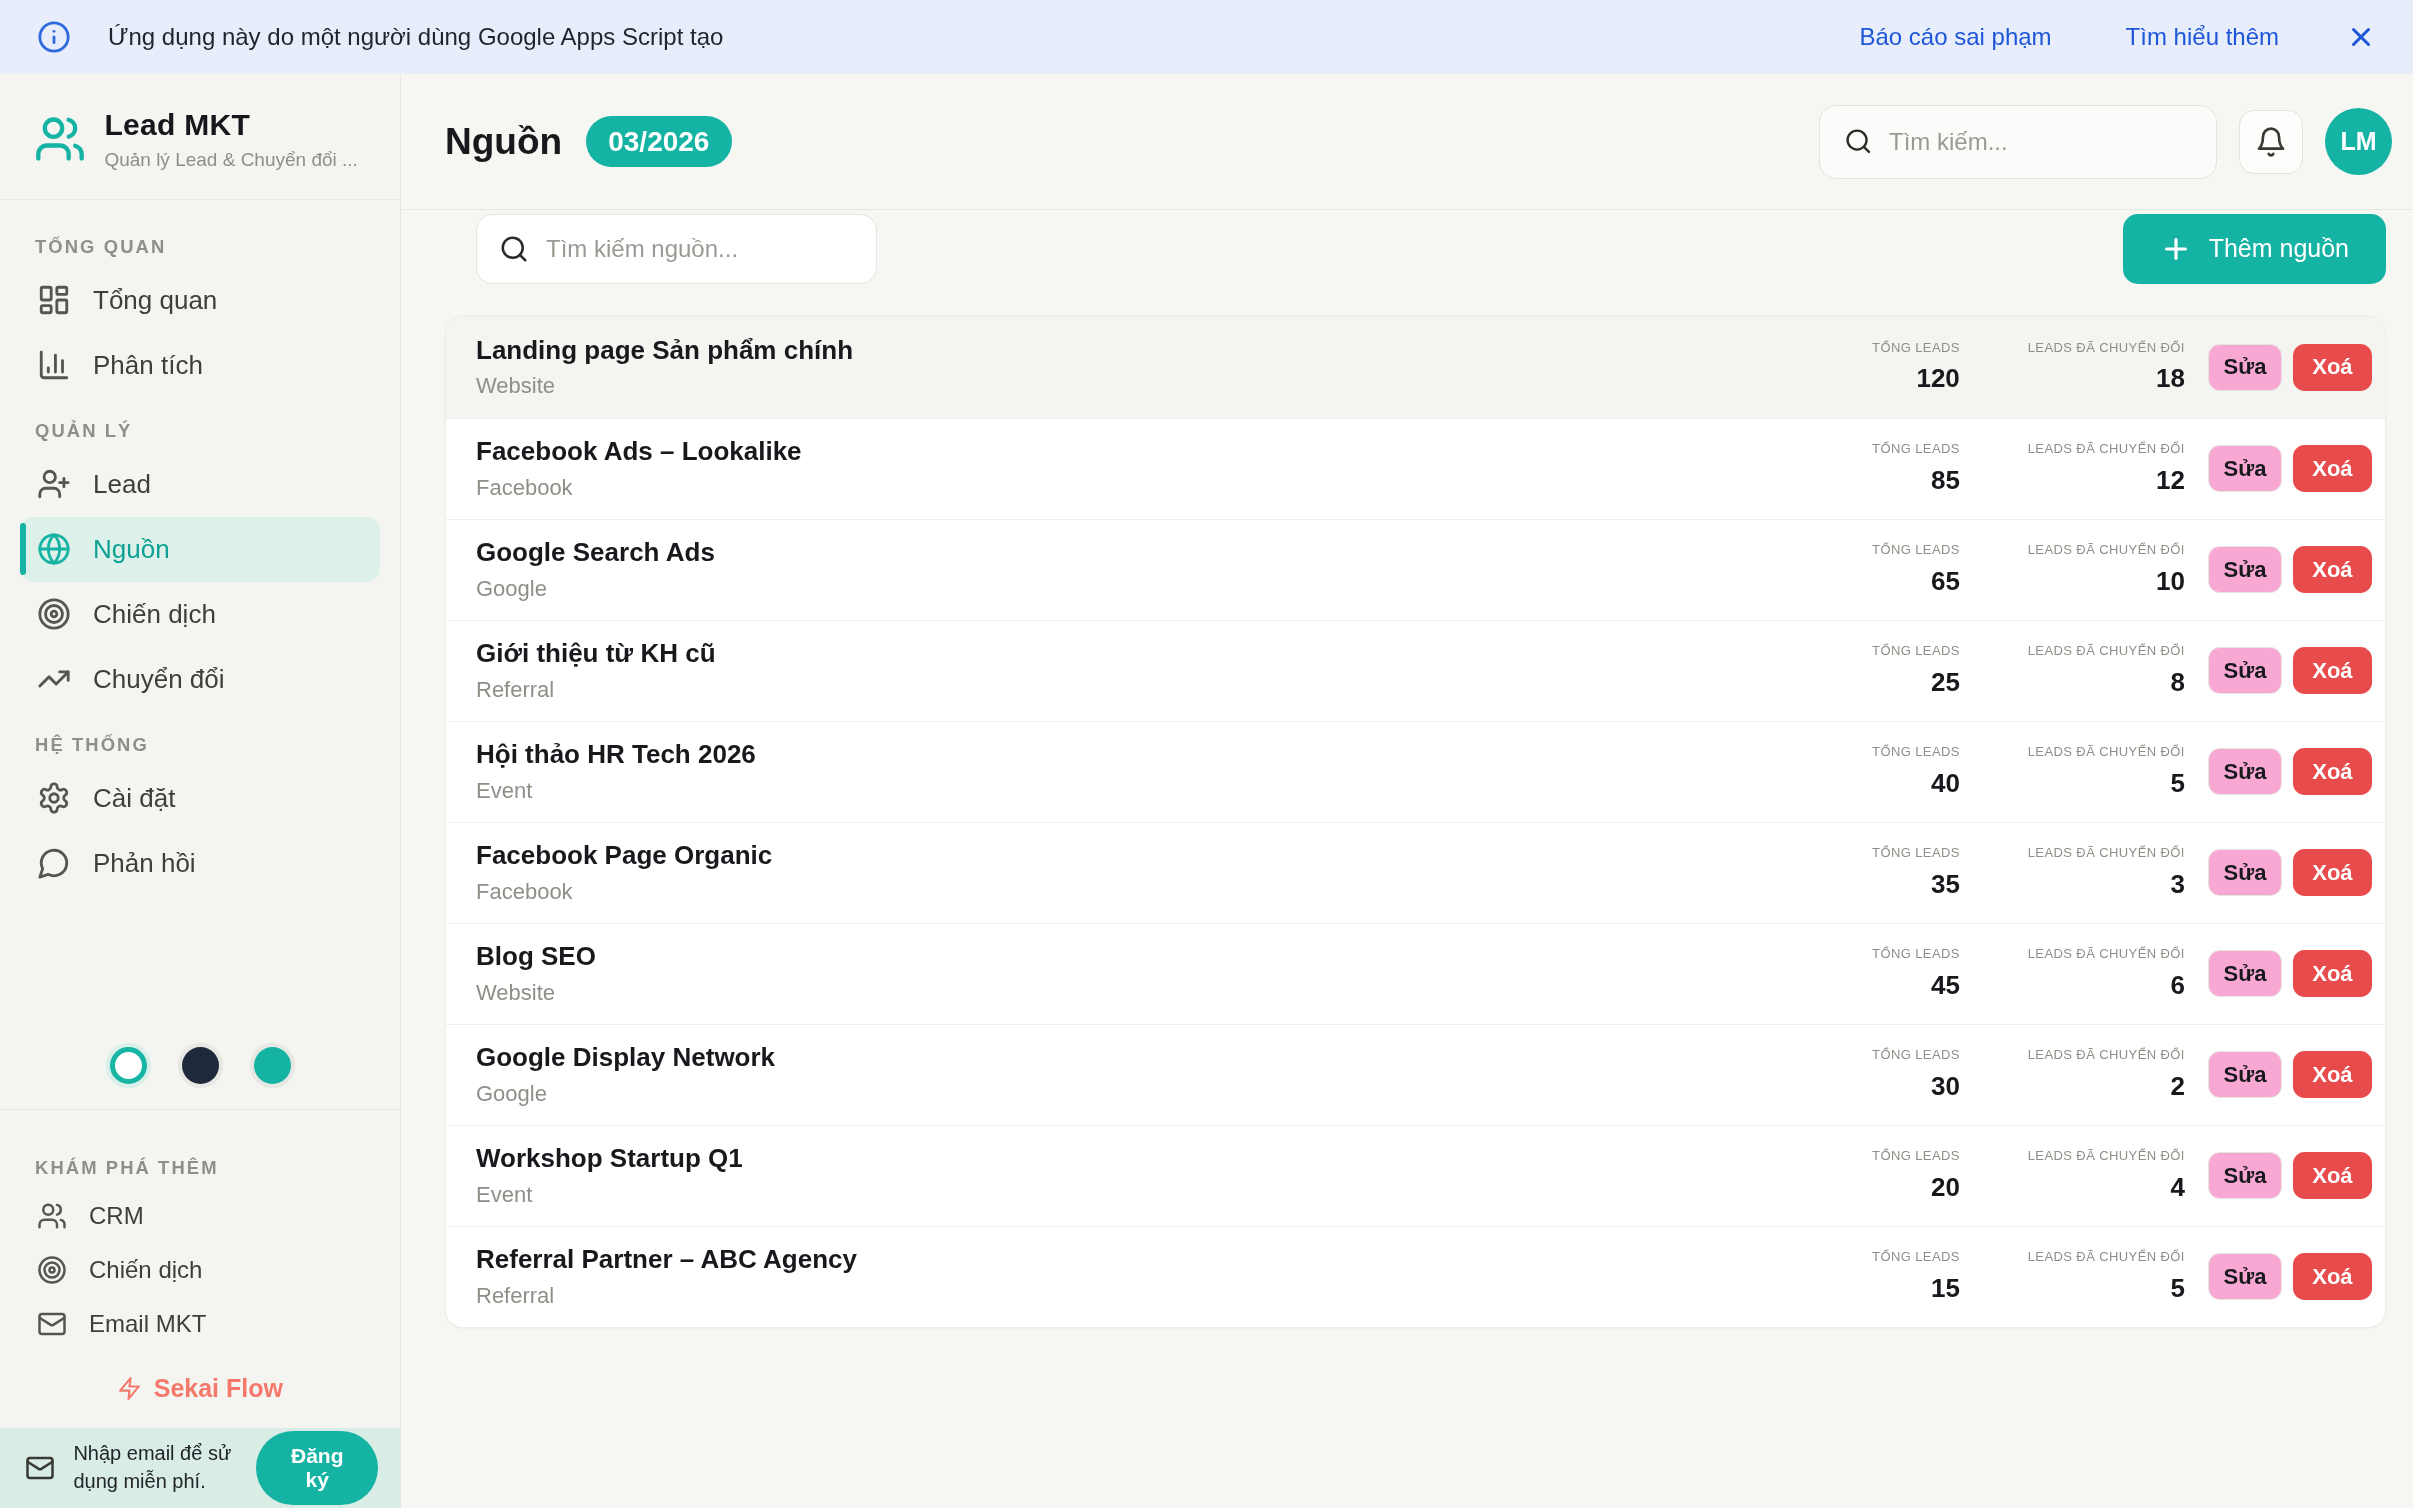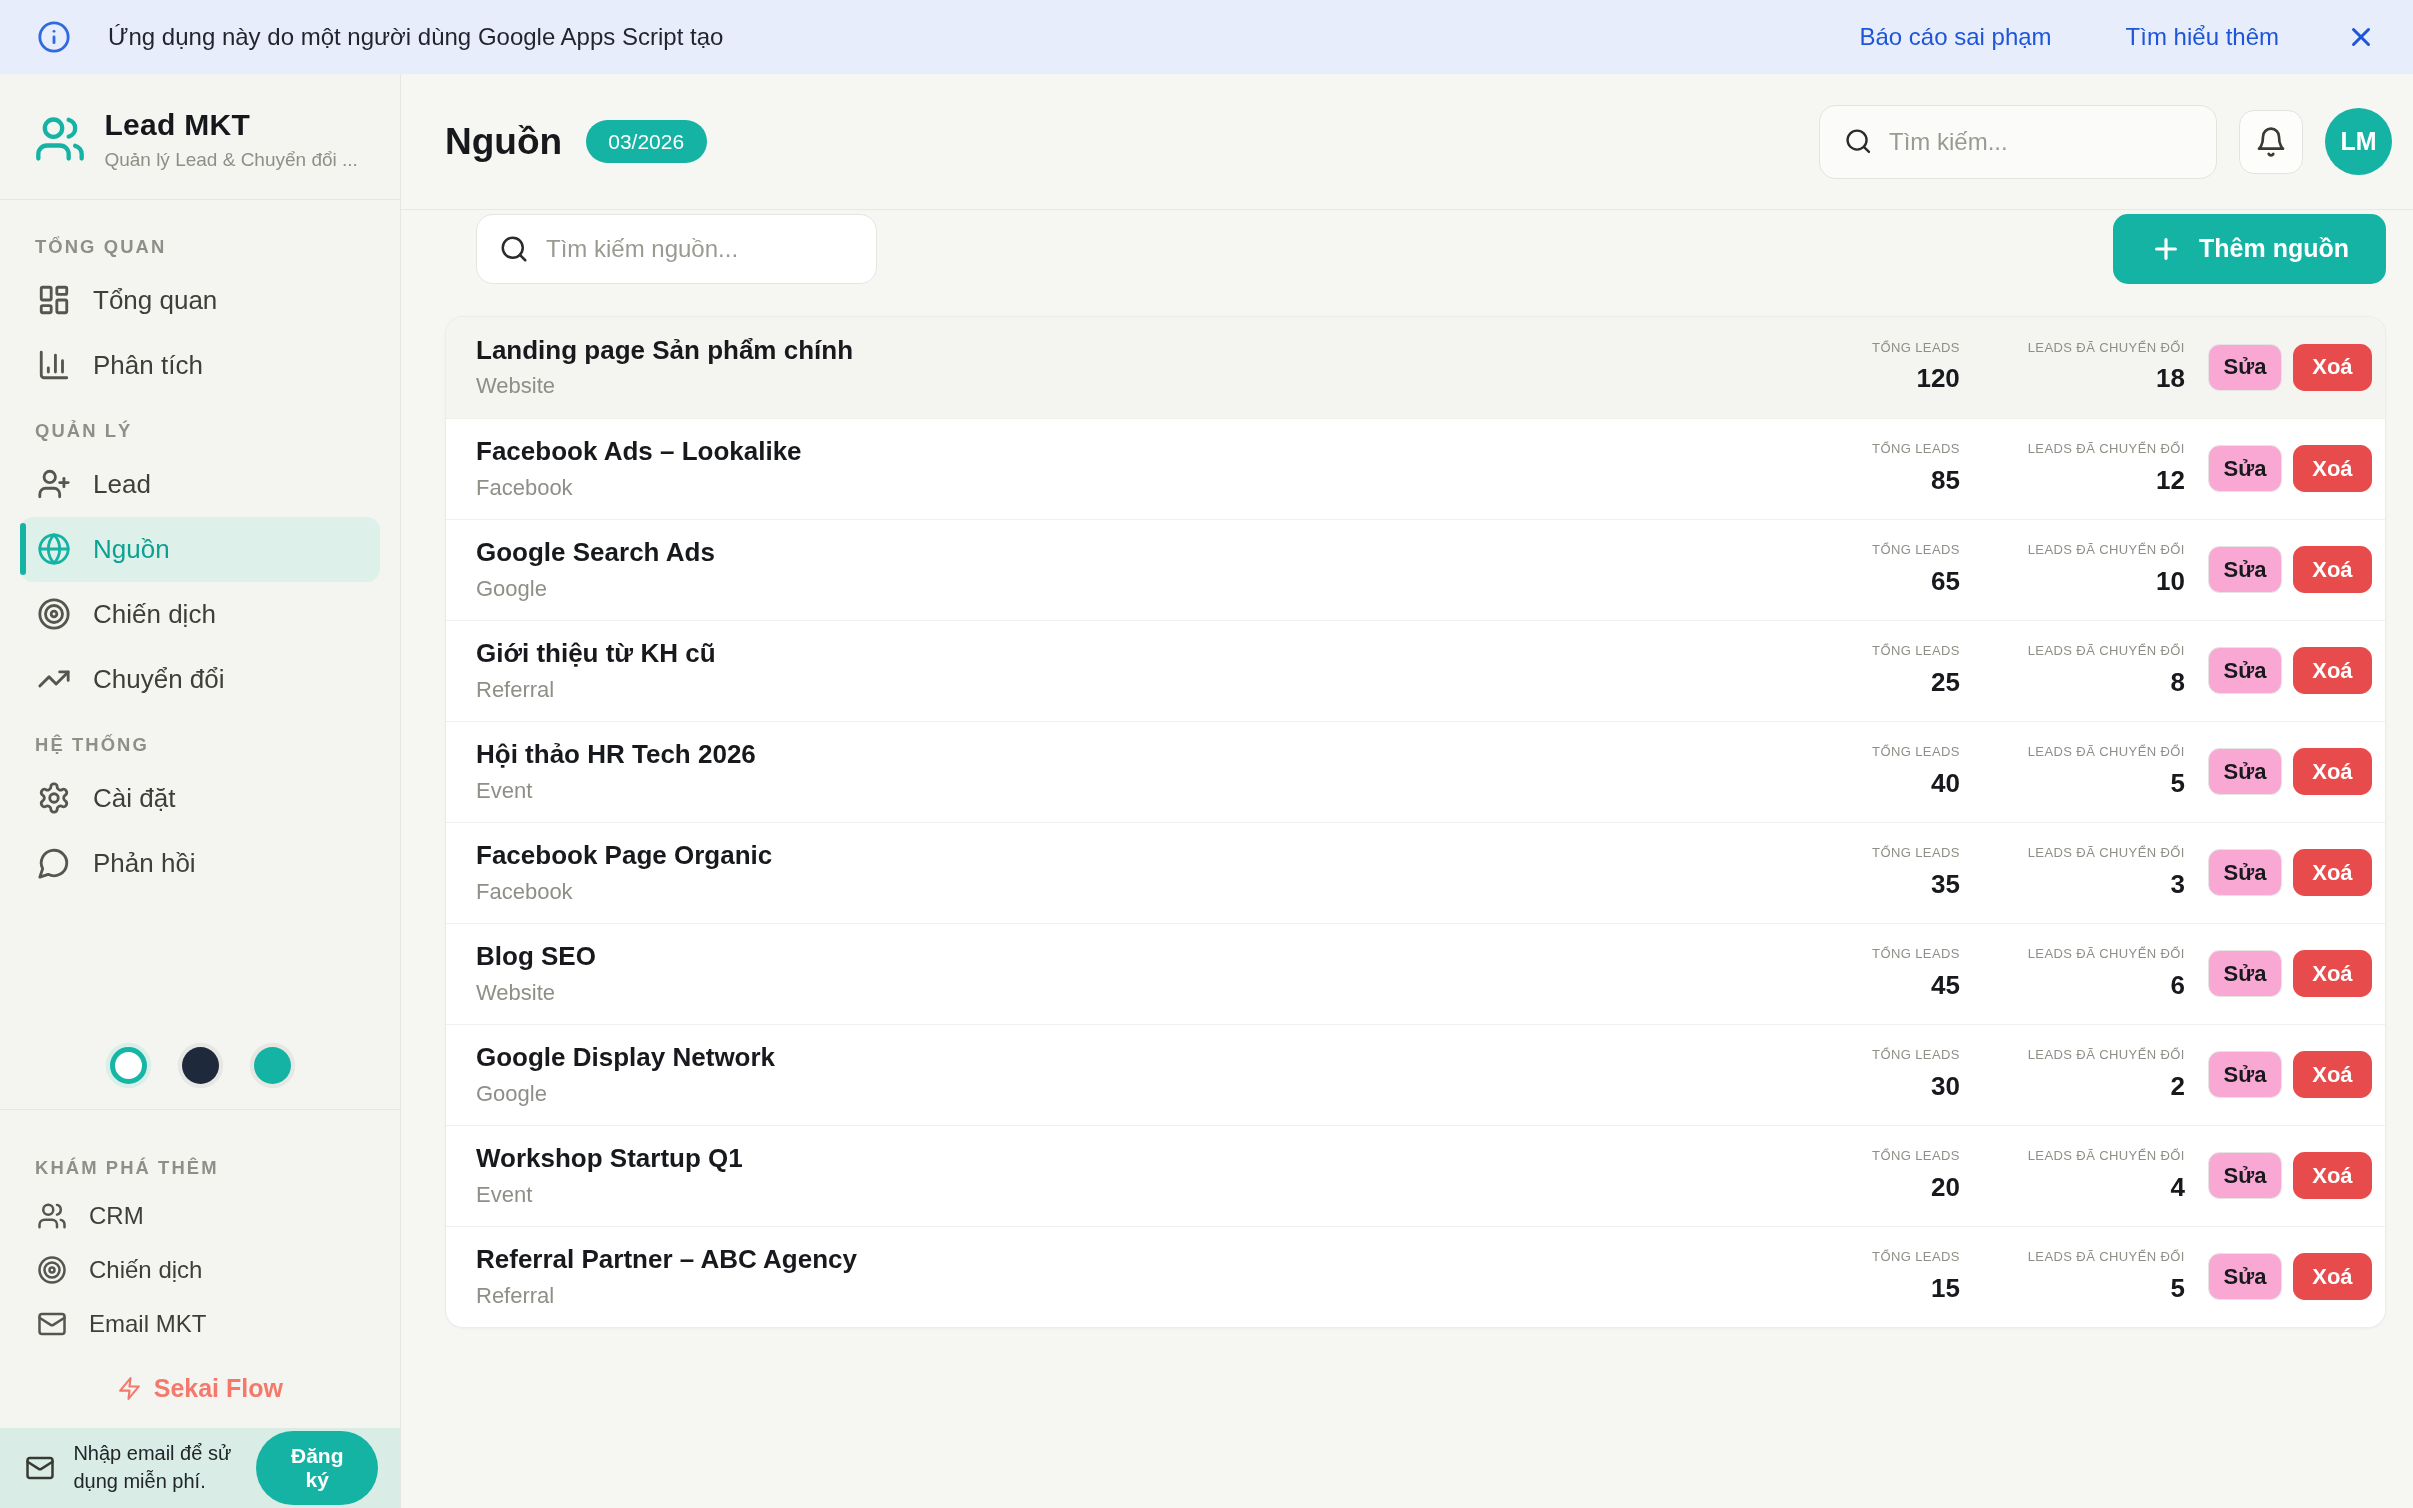--- a/index.html
+++ b/index.html
@@ -40,34 +40,34 @@
   .promo { display:flex; align-items:center; justify-content:center; gap:11.7px; color:#f4796b; font-weight:600; font-size:25px; padding:23.5px 0 25px; cursor:pointer; }
   .side-footer { background:#d9ece5; height:80px; flex:0 0 auto; display:flex; align-items:center; gap:18.4px; padding:0 22px 0 25px; }
   .side-footer .fic { color:#3a3a35; flex:0 0 auto; }
   .foot-text { font-size:20px; line-height:1.38; color:#22252a; width:188px; }
   .signup-btn { margin-left:auto; background:#14b3a4; color:#fff; border:none; font-family:inherit; font-size:21px; font-weight:700; padding:12.6px 25px; border-radius:837px; cursor:pointer; }
 
   
   .main { flex:1; min-width:0; display:flex; flex-direction:column; background:#f6f6f3; }
   .main-head { height:136px; flex:0 0 auto; display:flex; align-items:center; padding:0 21px 0 44px; border-bottom:0.8px solid #e7e7e3; }
   .page-title { font-size:37px; font-weight:700; color:#17191d; }
-  .badge { margin-left:23.5px; background:#14b3a4; color:#fff; font-size:21px; font-weight:400; padding:9.2px 22.6px; border-radius:837px; }
+  .badge { margin-left:23.5px; background:#14b3a4; color:#fff; font-size:28px; font-weight:700; padding:9.2px 22.6px; border-radius:837px; }
   .head-spacer { flex:1; }
   .top-search { width:398px; height:74px; background:#fbfbf9; border:0.8px solid #e3e3df; border-radius:17px; display:flex; align-items:center; gap:17px; padding:0 23.5px; }
   .top-search .sic { color:#2b2b28; flex:0 0 auto; }
   .top-search input, .content-search input { border:none; outline:none; background:transparent; font-family:inherit; font-size:24px; color:#33332f; width:100%; }
   .top-search input::placeholder, .content-search input::placeholder { color:#9a9a93; }
   .bell-btn { width:64px; height:64px; margin-left:22px; background:#fdfdfc; border:0.8px solid #e3e3df; border-radius:15px; display:flex; align-items:center; justify-content:center; color:#3a3a35; cursor:pointer; }
   .avatar { width:67px; height:67px; margin-left:22px; border-radius:50%; background:#14b3a4; color:#fff; font-size:25px; font-weight:700; display:flex; align-items:center; justify-content:center; cursor:pointer; }
 
   .content { flex:1; padding:1.7px 27px 0 44px; }
   .toolbar { height:74px; margin-top:0; display:flex; align-items:center; justify-content:space-between;margin-left:31px; }
   .content-search { width:401px; height:70px; background:#fff; border:0.8px solid #e5e5e1; border-radius:17px; display:flex; align-items:center; gap:17px; padding:0 22px; }
   .content-search .sic { color:#2b2b28; flex:0 0 auto; }
-  .add-btn { height:70px; padding:0 37px; background:#14b3a4; border:none; border-radius:15px; color:#fff; font-family:inherit; font-size:25px; font-weight:700; display:flex; align-items:center; gap:17px; cursor:pointer; }
+  .add-btn { height:70px; padding:0 37px; background:#14b3a4; border:none; border-radius:15px; color:#fff; font-family:inherit; font-size:25px; font-weight:400; display:flex; align-items:center; gap:17px; cursor:pointer; }
 
   .card { margin-top:30px; background:#fff; border:0.8px solid #ecece8; border-radius:18.4px; overflow:hidden; box-shadow:0 0.8px 2.5px rgba(30,30,20,.04); }
   .row { height:101px; display:flex; align-items:center; padding:0 13.4px 0 30px; border-top:0.8px solid #efefeb; background:#fff; }
   .row:first-of-type { border-top:none; background:#f4f4f0; }
   .row-main { flex:1; min-width:0; }
   .src-name { font-size:26px; font-weight:700; color:#17191d; }
   .src-type { font-size:22px; color:#8f8f88; margin-top:7.5px; }
   .stat { text-align:right; flex:0 0 auto; }
   .stat1 { width:142px; }
   .stat2 { width:225px; }

